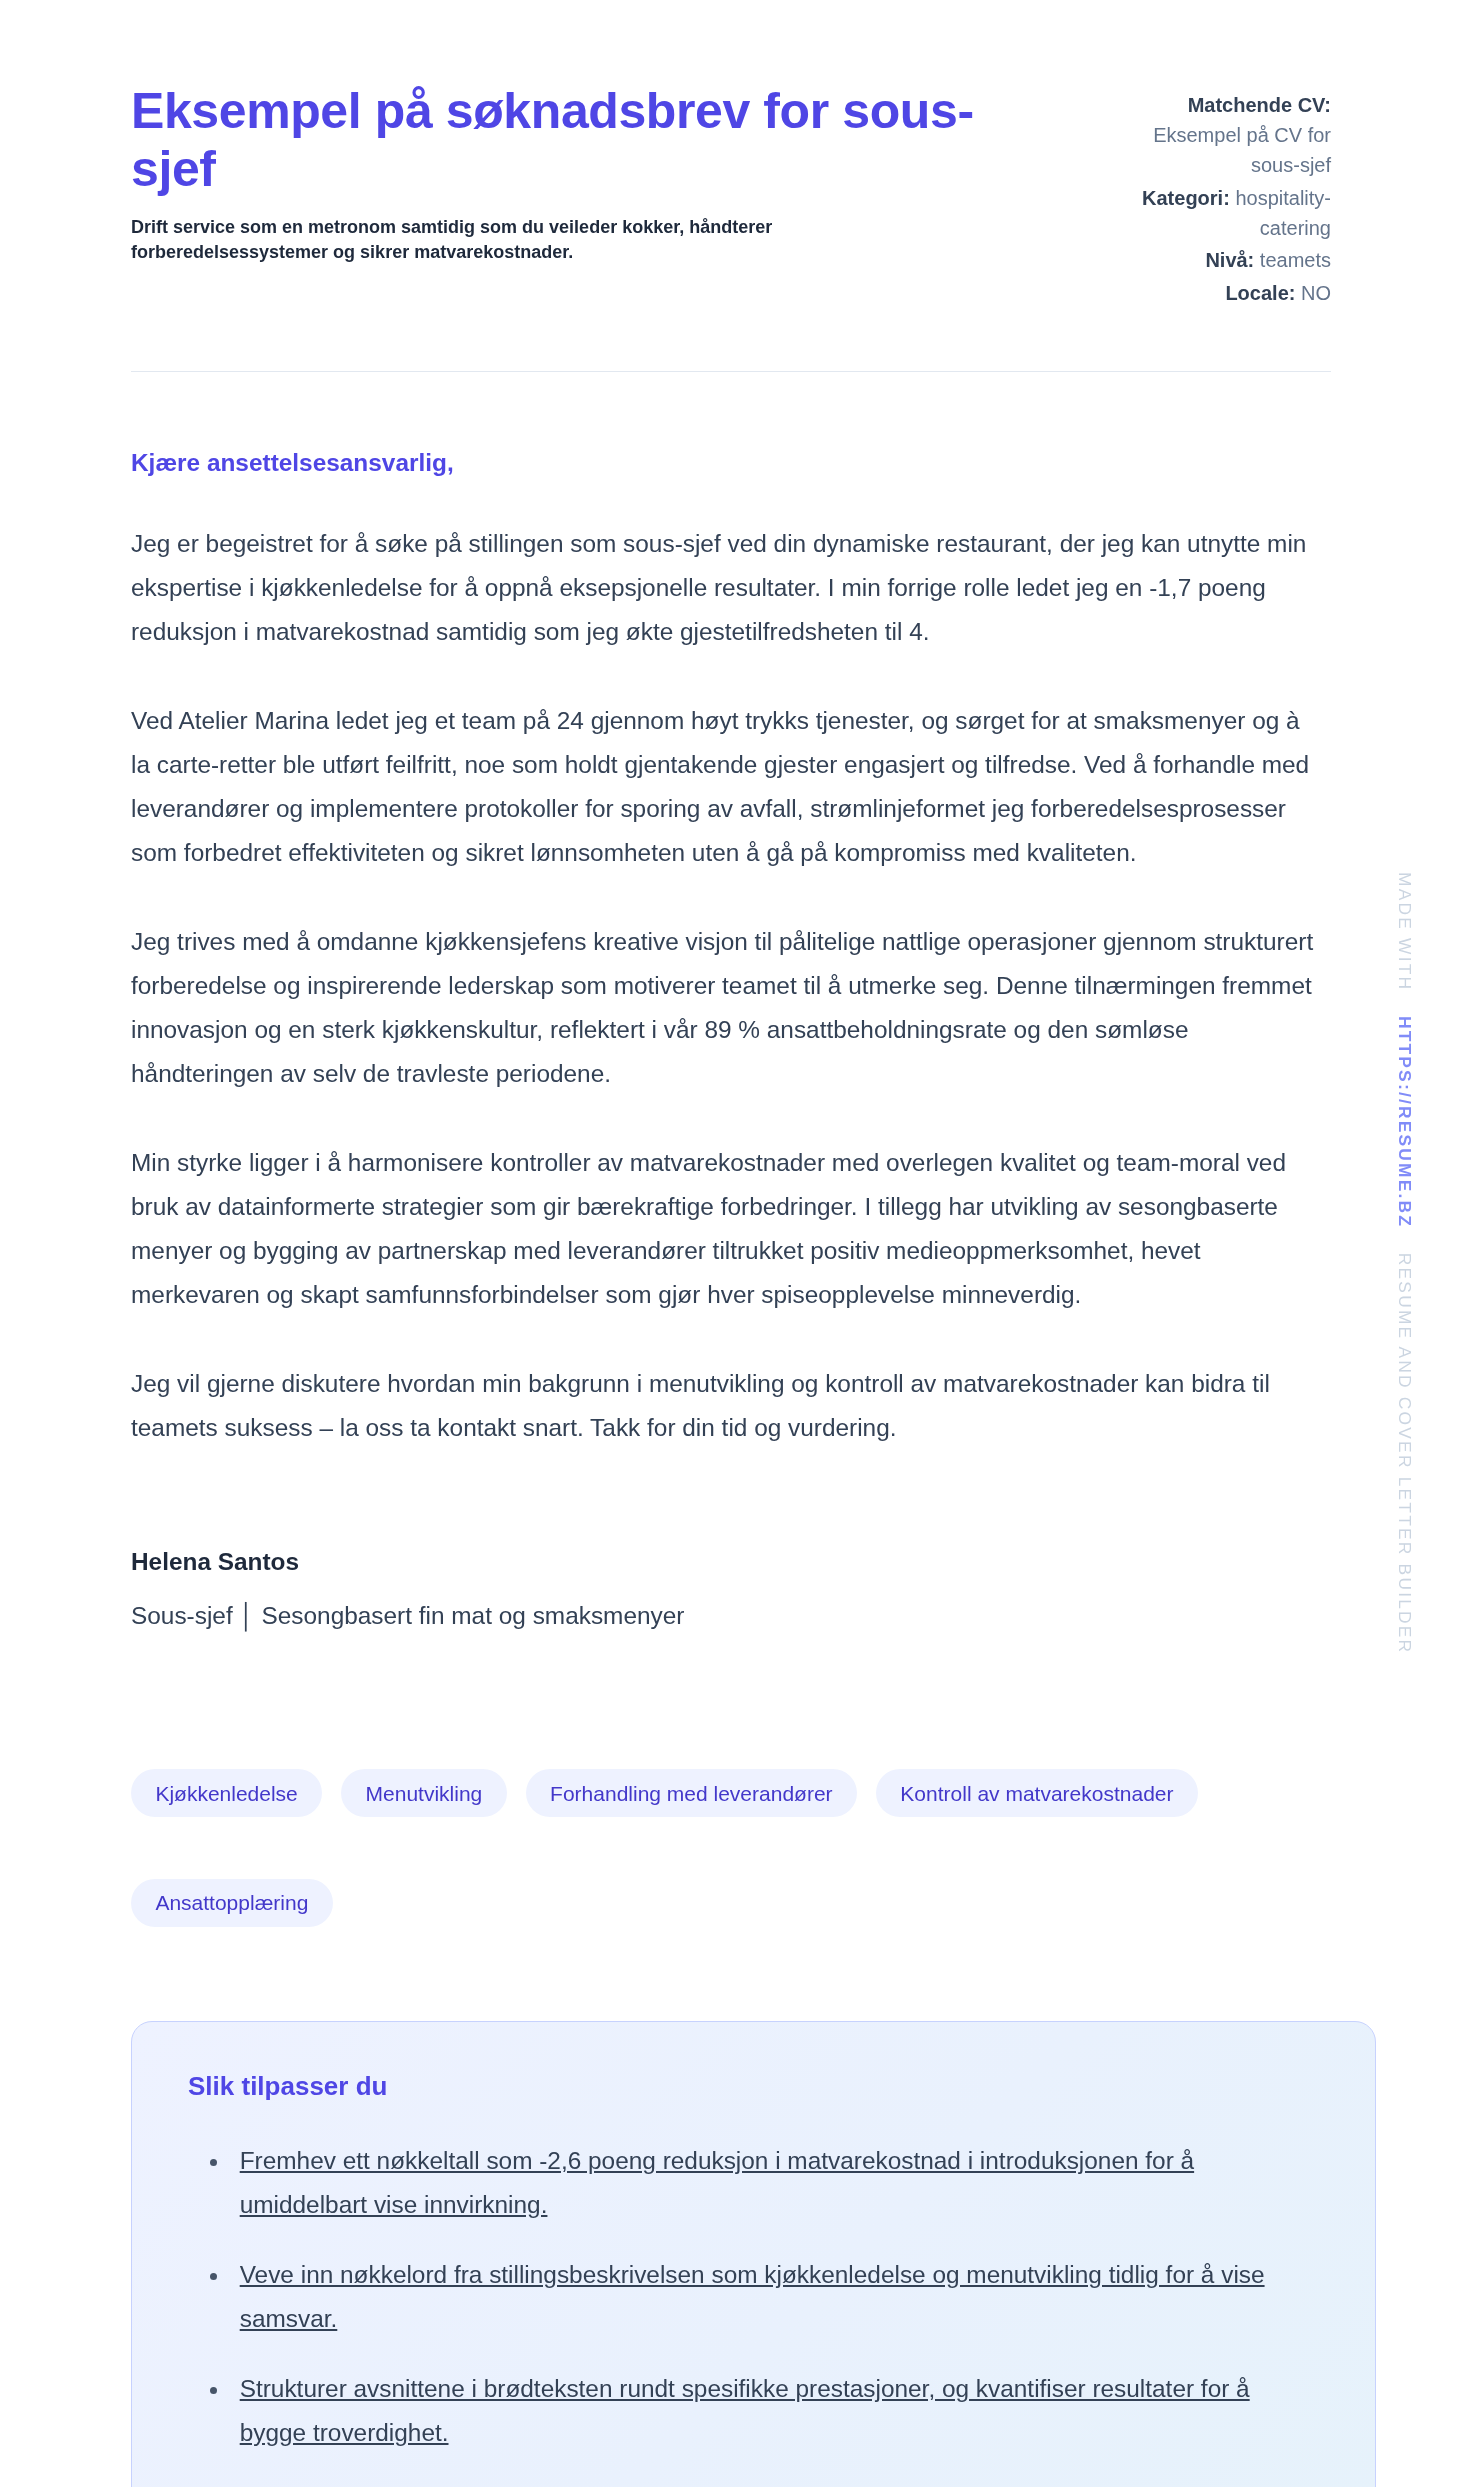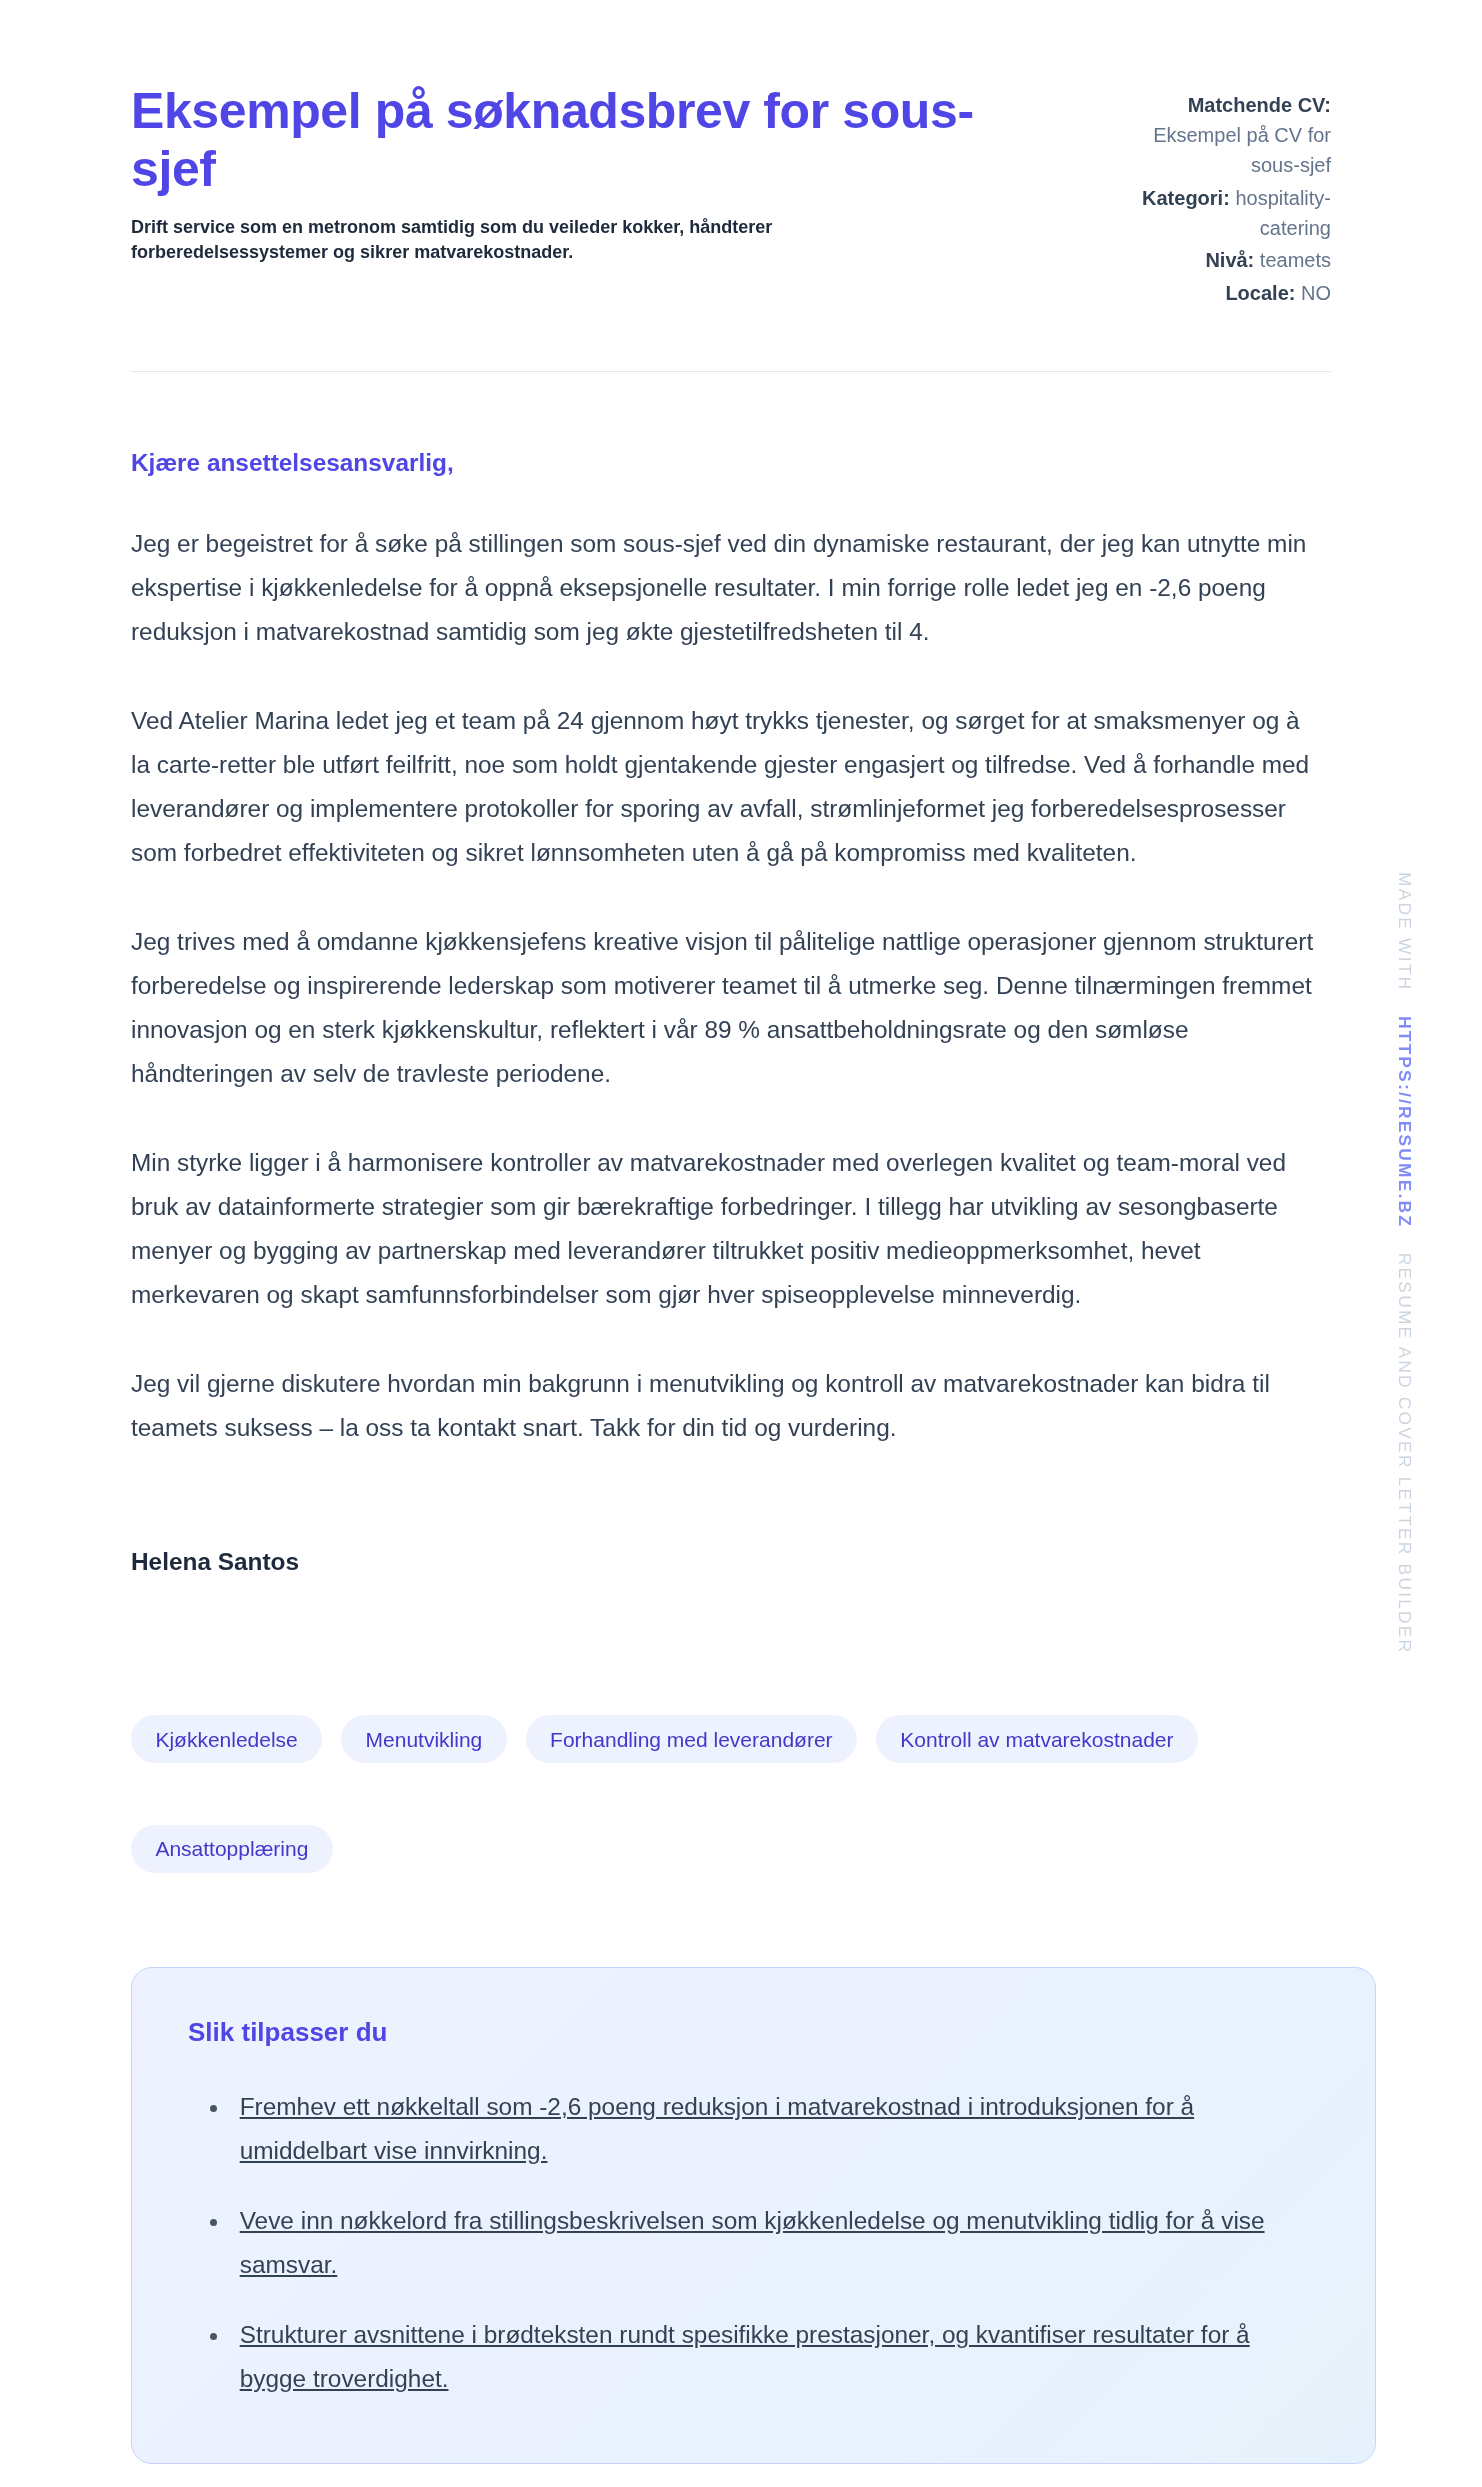--- a/index.html
+++ b/index.html
@@ -187,29 +187,30 @@
         <span class="meta-value">NO</span>
       </div>
     </div>
   </div>
 
   <hr class="divider">
 
   <div class="greeting">Kjære ansettelsesansvarlig,</div>
 
   <div class="letter-body">
-    <p>Jeg er begeistret for å søke på stillingen som sous-sjef ved din dynamiske restaurant, der jeg kan utnytte min ekspertise i kjøkkenledelse for å oppnå eksepsjonelle resultater. I min forrige rolle ledet jeg en -2,6 poeng reduksjon i matvarekostnad samtidig som jeg økte gjestetilfredsheten til 4.</p>
+    <p>Jeg er begeistret for å søke på stillingen som sous-sjef ved din dynamiske restaurant, der jeg kan utnytte min ekspertise i kjøkkenledelse for å oppnå eksepsjonelle resultater. I min forrige rolle ledet jeg en -1,7 poeng reduksjon i matvarekostnad samtidig som jeg økte gjestetilfredsheten til 4.</p>
     <p>Ved Atelier Marina ledet jeg et team på 24 gjennom høyt trykks tjenester, og sørget for at smaksmenyer og à la carte-retter ble utført feilfritt, noe som holdt gjentakende gjester engasjert og tilfredse. Ved å forhandle med leverandører og implementere protokoller for sporing av avfall, strømlinjeformet jeg forberedelsesprosesser som forbedret effektiviteten og sikret lønnsomheten uten å gå på kompromiss med kvaliteten.</p>
     <p>Jeg trives med å omdanne kjøkkensjefens kreative visjon til pålitelige nattlige operasjoner gjennom strukturert forberedelse og inspirerende lederskap som motiverer teamet til å utmerke seg. Denne tilnærmingen fremmet innovasjon og en sterk kjøkkenskultur, reflektert i vår 89 % ansattbeholdningsrate og den sømløse håndteringen av selv de travleste periodene.</p>
     <p>Min styrke ligger i å harmonisere kontroller av matvarekostnader med overlegen kvalitet og team-moral ved bruk av datainformerte strategier som gir bærekraftige forbedringer. I tillegg har utvikling av sesongbaserte menyer og bygging av partnerskap med leverandører tiltrukket positiv medieoppmerksomhet, hevet merkevaren og skapt samfunnsforbindelser som gjør hver spiseopplevelse minneverdig.</p>
     <p>Jeg vil gjerne diskutere hvordan min bakgrunn i menutvikling og kontroll av matvarekostnader kan bidra til teamets suksess – la oss ta kontakt snart. Takk for din tid og vurdering.</p>
   </div>
 
   <div class="signature">
     <div class="signature-name">Helena Santos</div>
+    <div class="signature-role">Sous-sjef │ Sesongbasert fin mat og smaksmenyer</div>
   </div>
 
   <div class="tag-list">
     <span class="tag-chip">Kjøkkenledelse</span>
     <span class="tag-chip">Menutvikling</span>
     <span class="tag-chip">Forhandling med leverandører</span>
     <span class="tag-chip">Kontroll av matvarekostnader</span>
     <span class="tag-chip">Ansattopplæring</span>
   </div>
 

